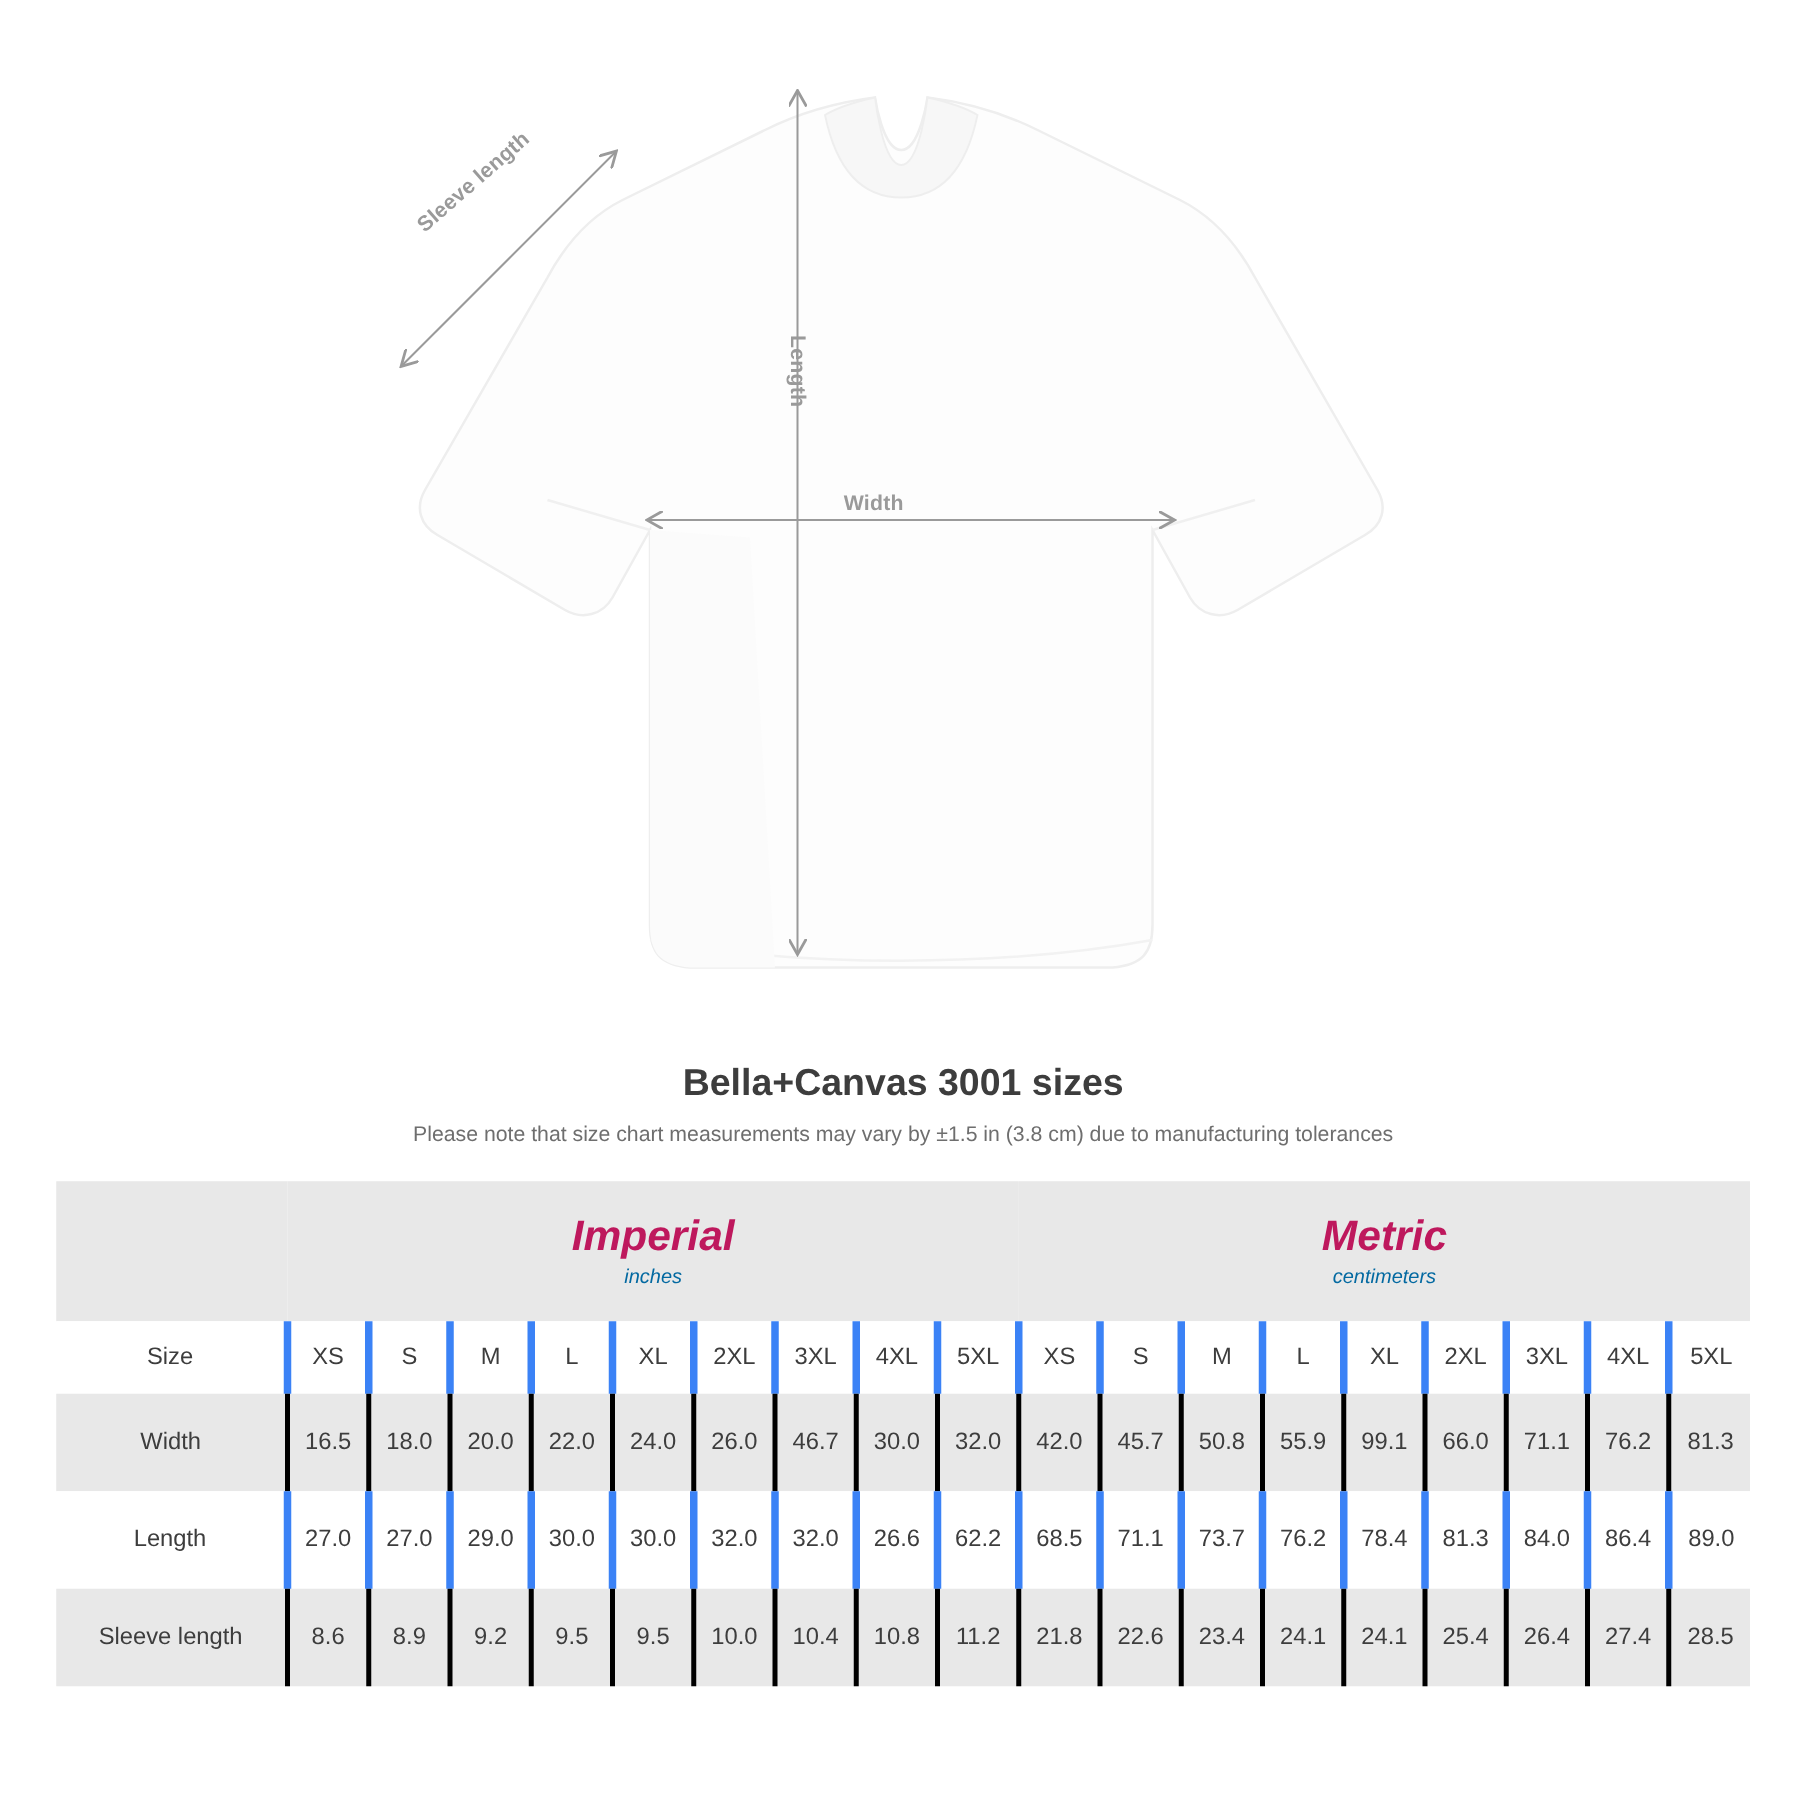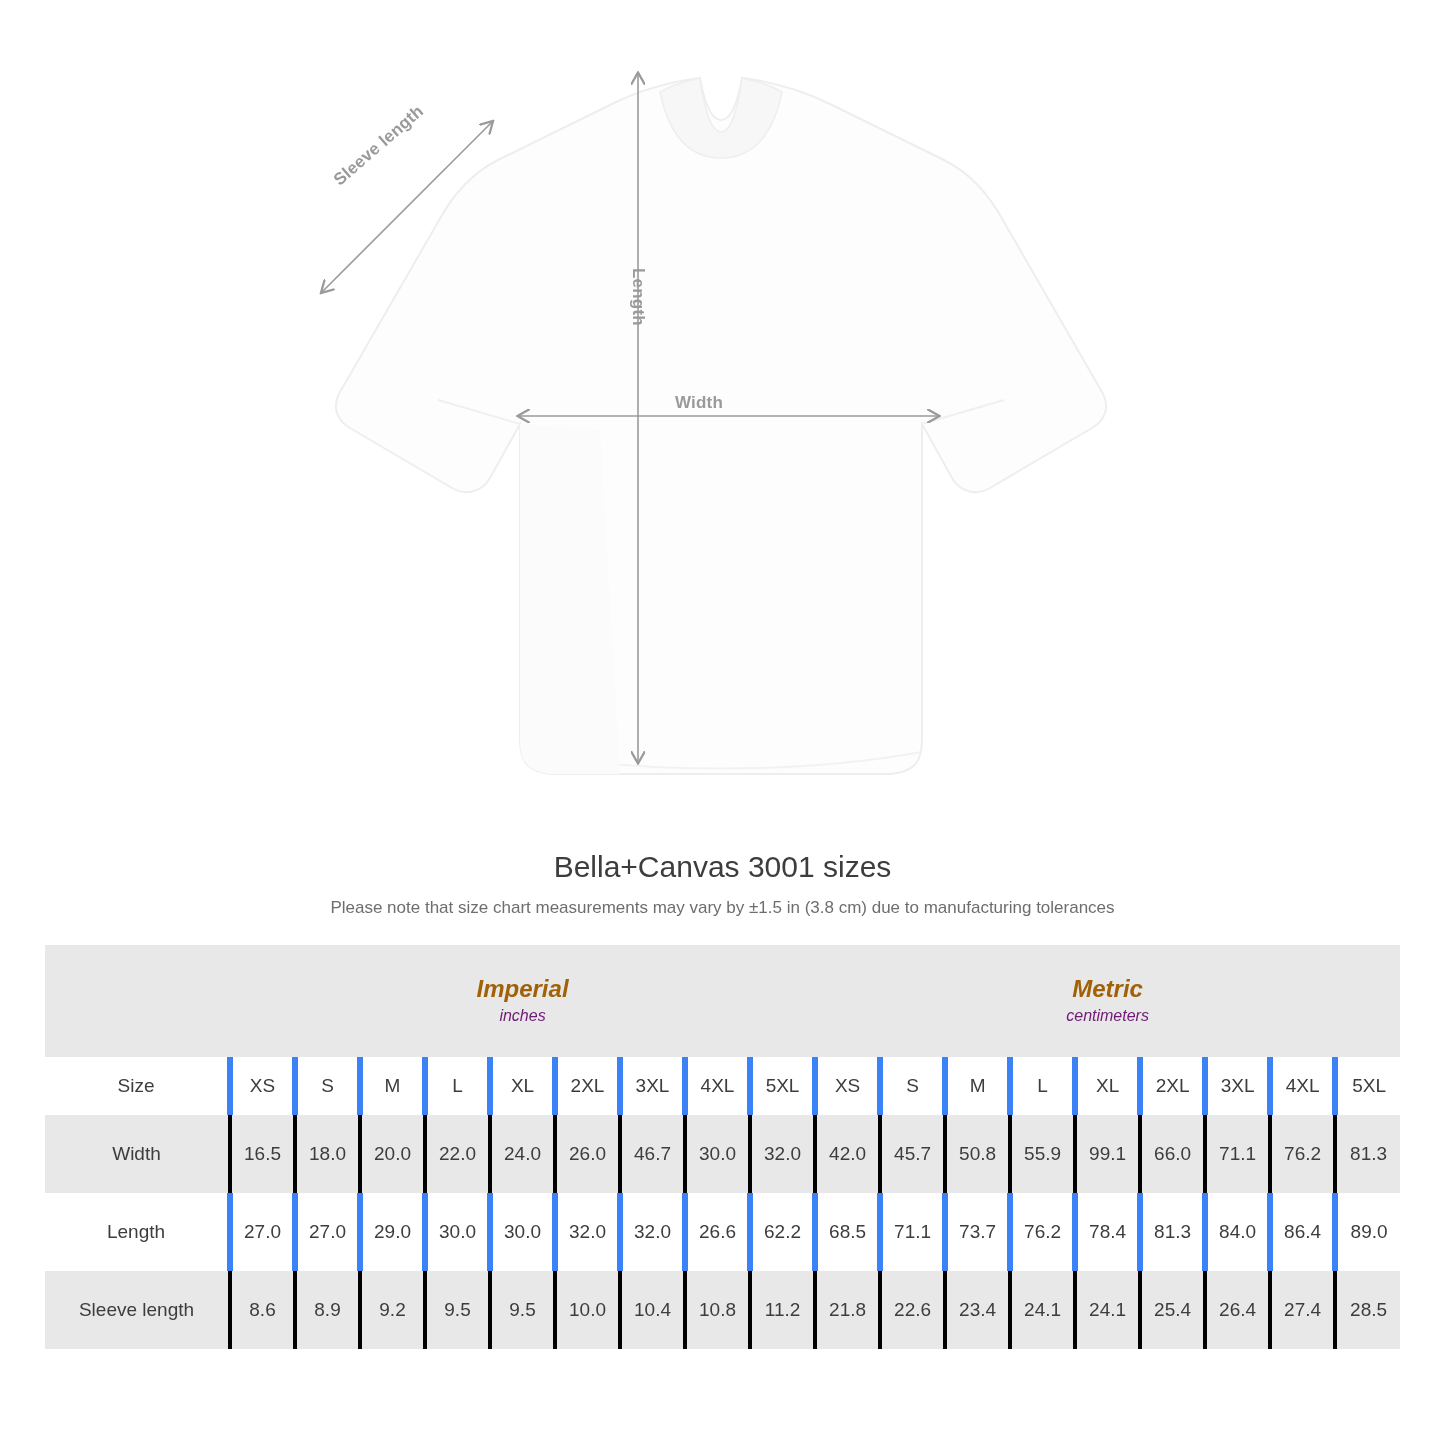--- a/index.html
+++ b/index.html
@@ -57,21 +57,21 @@
     top: 393px;
   }
 
   
   .title-block {
     text-align: center;
     margin-top: 30px;
   }
   .chart-title {
     font-size: 30px;
-    font-weight: normal;
+    font-weight: bold;
     color: #3d3d3d;
     margin: 0 0 14px 0;
   }
   .chart-note {
     font-size: 17px;
     color: #6e6e6e;
     margin: 0;
   }
 
   
@@ -89,30 +89,30 @@
     vertical-align: middle;
     font-weight: normal;
     padding: 0;
   }
   
   .sys-row td {
     height: 112px;
     background: #e8e8e8;
   }
   .sys-name {
-    font-size: 24px;
+    font-size: 34px;
     font-style: italic;
     font-weight: bold;
-    color: #a16207;
+    color: #be185d;
     line-height: 1.25;
   }
   .sys-unit {
     font-size: 16px;
     font-style: italic;
-    color: #701a75;
+    color: #0369a1;
     line-height: 1.5;
   }
   
   .size-row td {
     height: 58px;
     background: #ffffff;
     font-size: 19px;
     font-weight: bold;
     color: #3d3d3d;
   }

